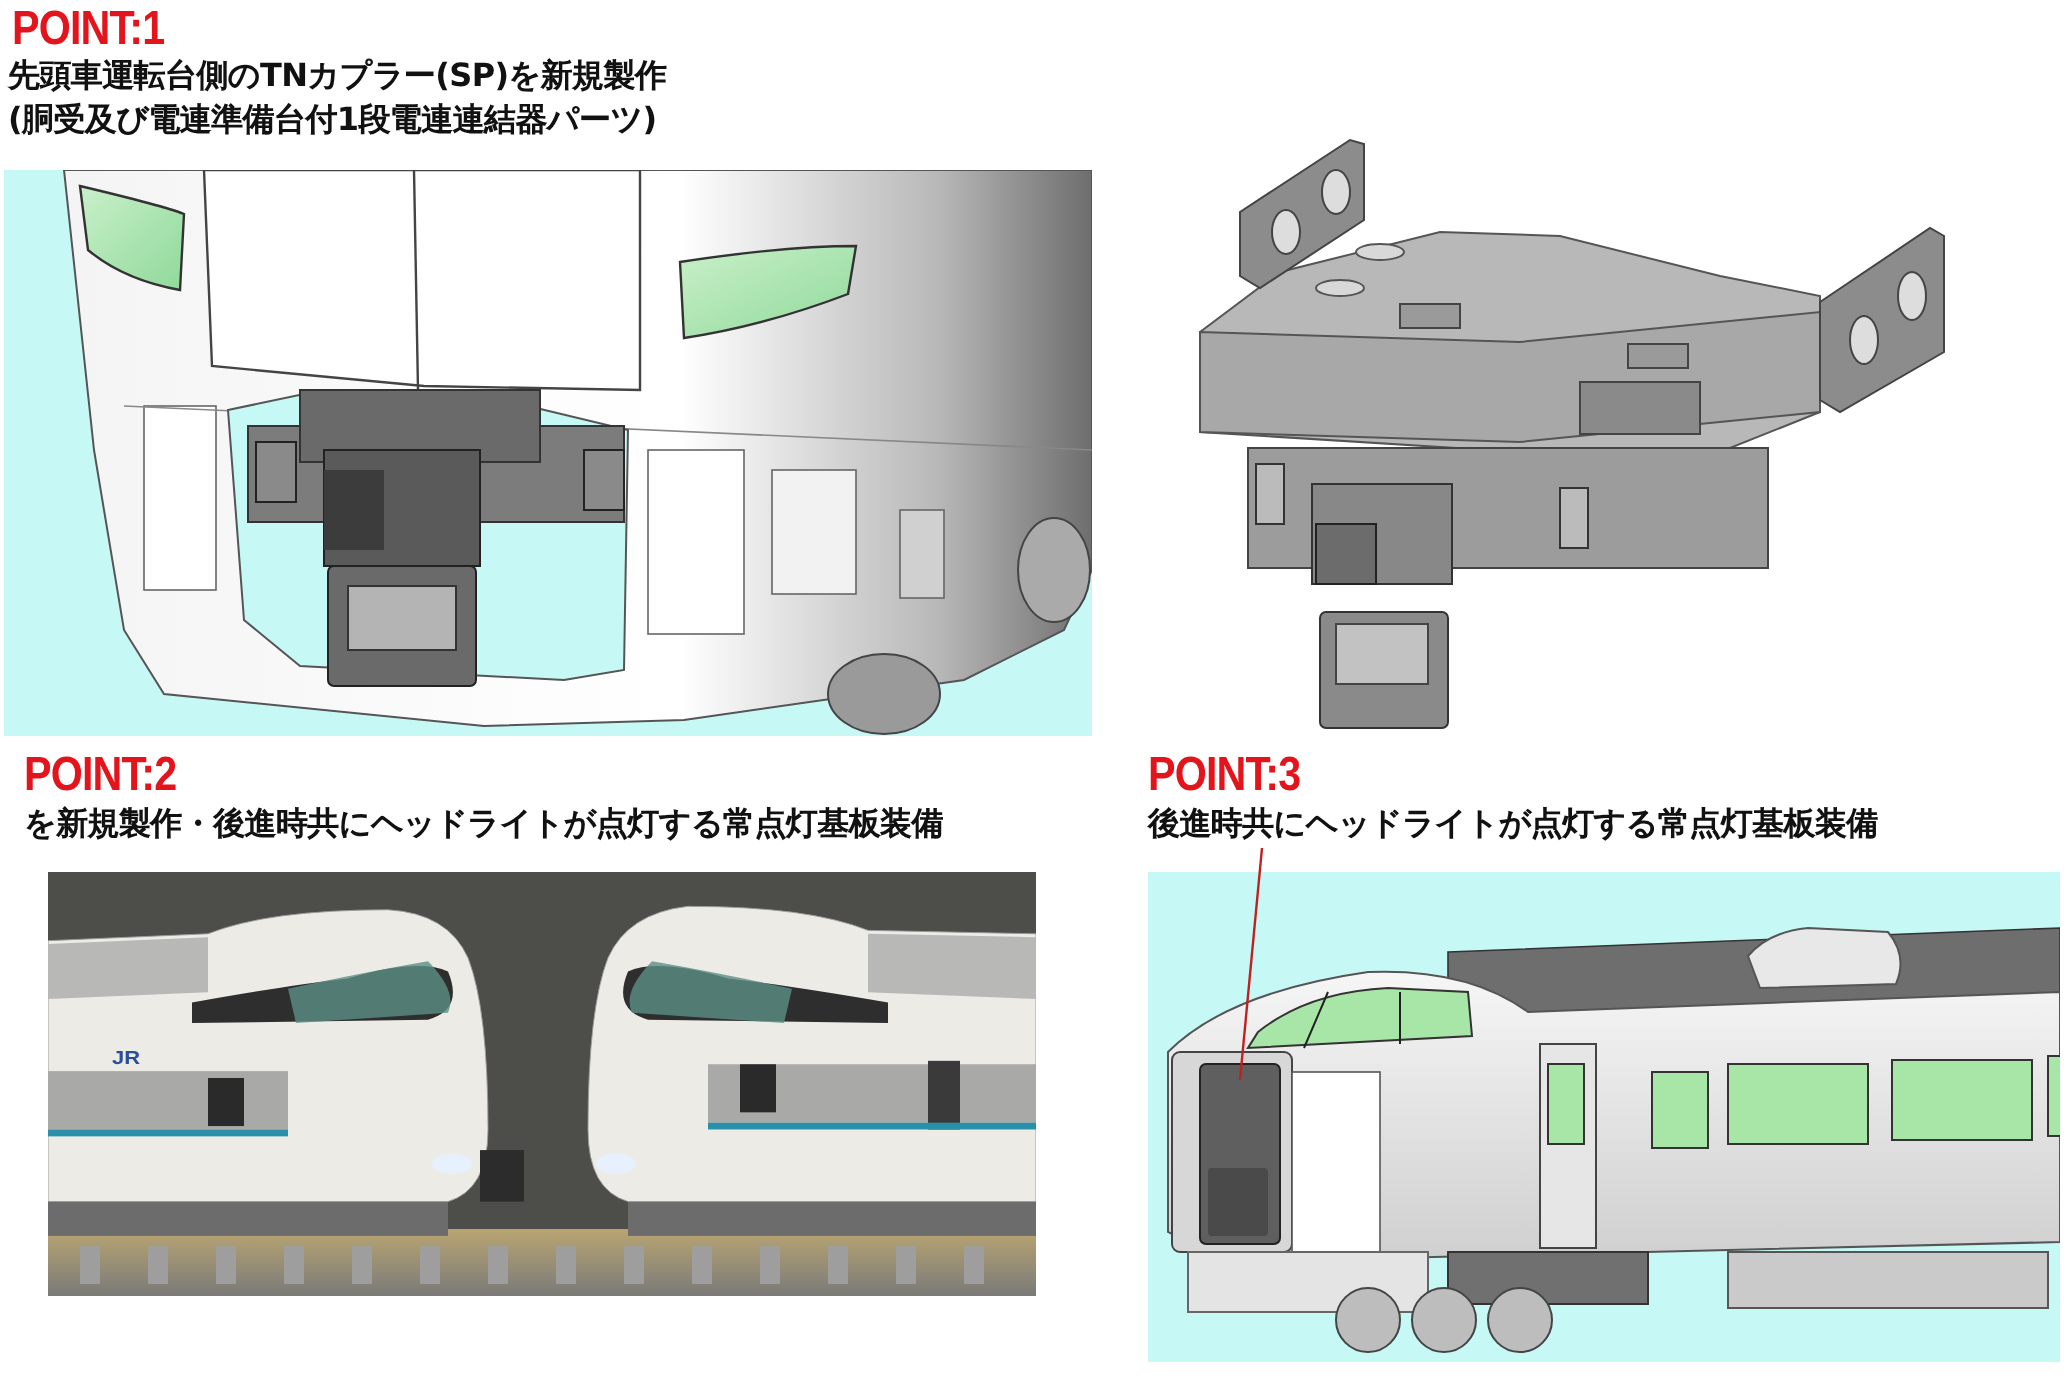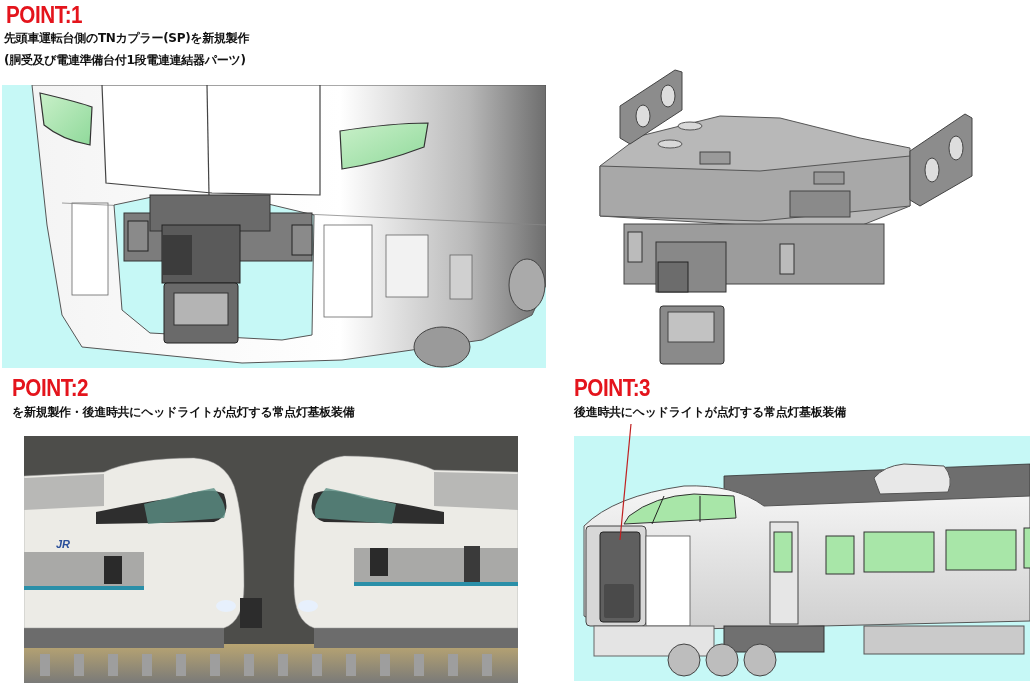--- a/index.html
+++ b/index.html
@@ -15,38 +15,38 @@
       letter-spacing: -0.5px;
       transform: scaleX(0.86);
       transform-origin: left top;
       line-height: 1;
     }
     .point-desc {
       position: absolute;
       color: #111;
       font-family: "DejaVu Sans", sans-serif;
       font-weight: bold;
-      font-size: 12px;
+      font-size: 16px;
       line-height: 20px;
       white-space: nowrap;
       letter-spacing: -0.3px;
     }
 
     .panel { position: absolute; overflow: hidden; }
     .panel svg { display: block; width: 100%; height: 100%; }
 
     #p1-title { left: 6px; top: 3px; }
     #p1-desc1 { left: 4px; top: 28px; }
     #p1-desc2 { left: 4px; top: 50px; }
     #p1-img { left: 2px; top: 85px; width: 544px; height: 283px; background: #c6f8f6; }
     #p1-coupler { left: 580px; top: 66px; width: 440px; height: 300px; background: #fff; }
 
     #p2-title { left: 12px; top: 376px; }
     #p2-desc { left: 12px; top: 402px; }
-    #p2-img { left: 24px; top: 436px; width: 494px; height: 247px; background: #4b4b48; font-style: italic; }
+    #p2-img { left: 24px; top: 436px; width: 494px; height: 212px; background: #4b4b48; }
 
     #p3-title { left: 574px; top: 376px; }
     #p3-desc { left: 574px; top: 402px; }
     #p3-img { left: 574px; top: 436px; width: 456px; height: 245px; background: #c6f8f6; }
 
     #p3-pointer { position: absolute; left: 0; top: 0; width: 1033px; height: 691px; pointer-events: none; }
   </style>
 </head>
 <body>
 

